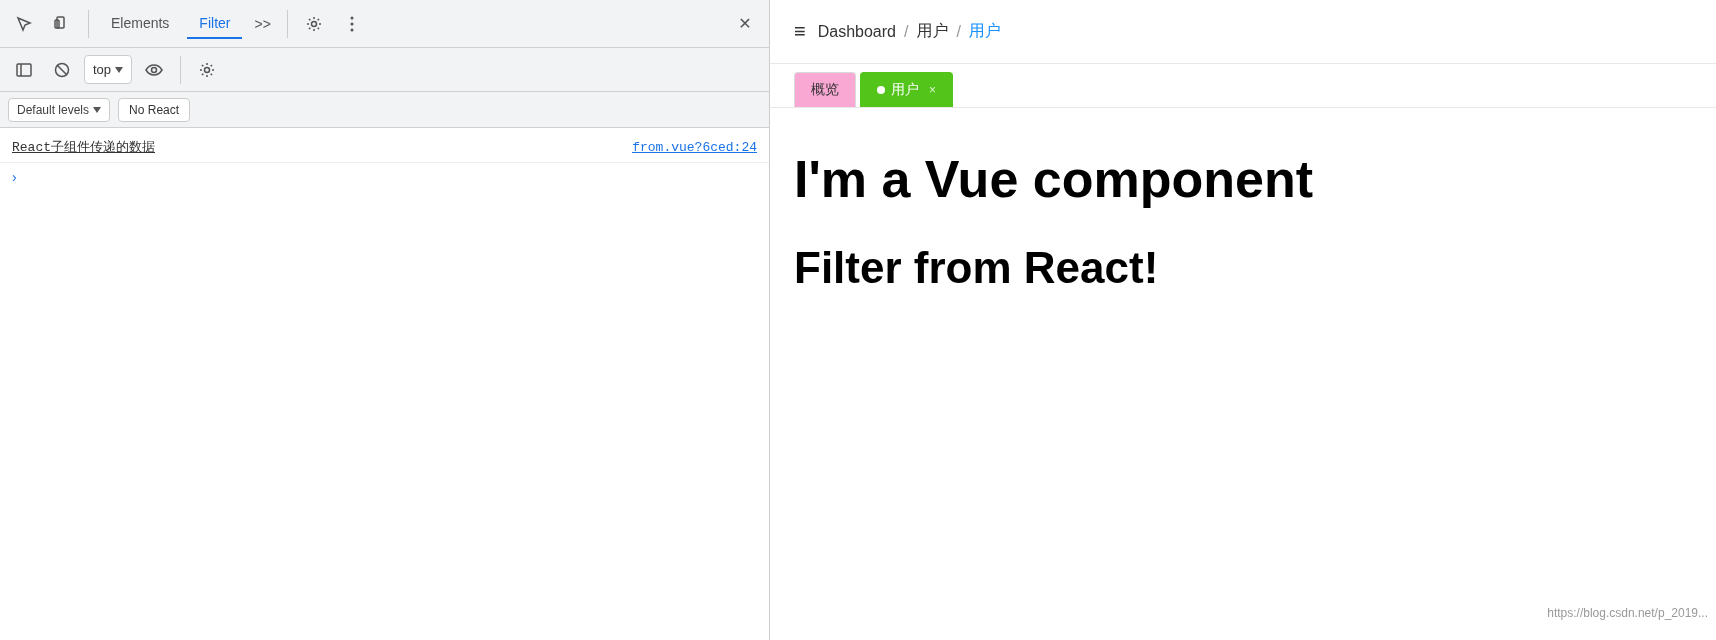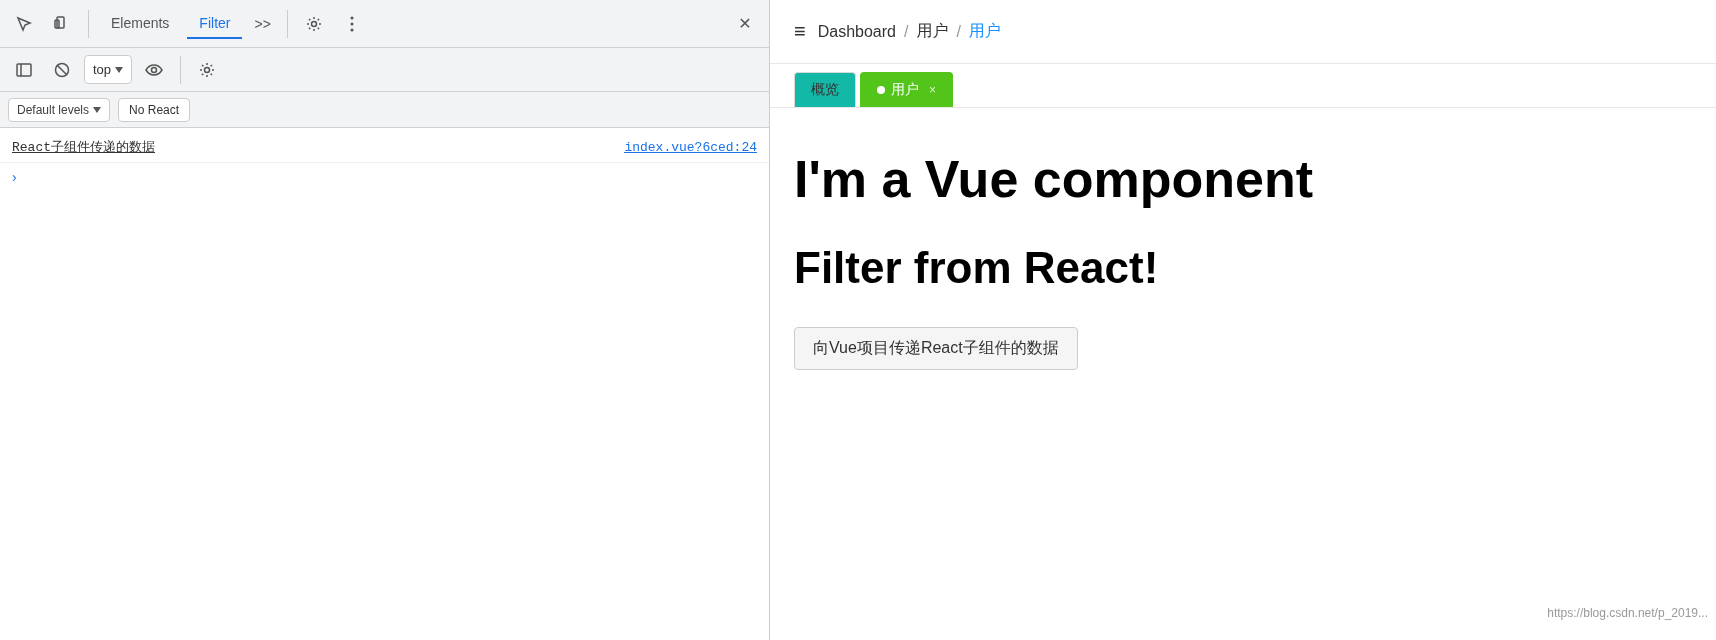--- a/index.html
+++ b/index.html
@@ -246,21 +246,21 @@
       border-bottom: 1px solid #e8e8e8;
     }
 
     .tab-item {
       padding: 8px 16px;
       border: 1px solid #d9d9d9;
       border-bottom: none;
       border-radius: 4px 4px 0 0;
       cursor: pointer;
       font-size: 14px;
-      background: #14b8a6;
+      background: #f9a8d4;
       color: #333;
     }
 
     .tab-item.active {
       background: #52c41a;
       color: #fff;
       border-color: #52c41a;
       display: flex;
       align-items: center;
       gap: 6px;
@@ -402,21 +402,21 @@
         </svg>
     </button>
     <button class="no-issues-btn">
       <span>No React</span>
     </button>
   </div>
 
   <div class="devtools-console">
     <div class="console-log-row">
       <span>React子组件传递的数据</span>
-      <span class="console-link">index.vue?6ced:24</span>
+      <span class="console-link">from.vue?6ced:24</span>
     </div>
     <div class="console-caret-row">
       <span class="console-caret">›</span>
     </div>
   </div>
 
 </div>
 
 <div class="app-panel">
 
@@ -438,18 +438,17 @@
     <div class="tab-item active">
       <span class="tab-dot"></span>
       <span>用户</span>
       <span class="tab-close">×</span>
     </div>
   </div>
 
   <div class="app-content">
     <h1 class="vue-component-title">I'm a Vue component</h1>
     <h2 class="react-hello-title">Filter from React!</h2>
-    <button class="pass-data-btn">向Vue项目传递React子组件的数据</button>
   </div>
 
 </div>
 
 <div class="url-hint">https://blog.csdn.net/p_2019...</div>
 
 </body></html>

